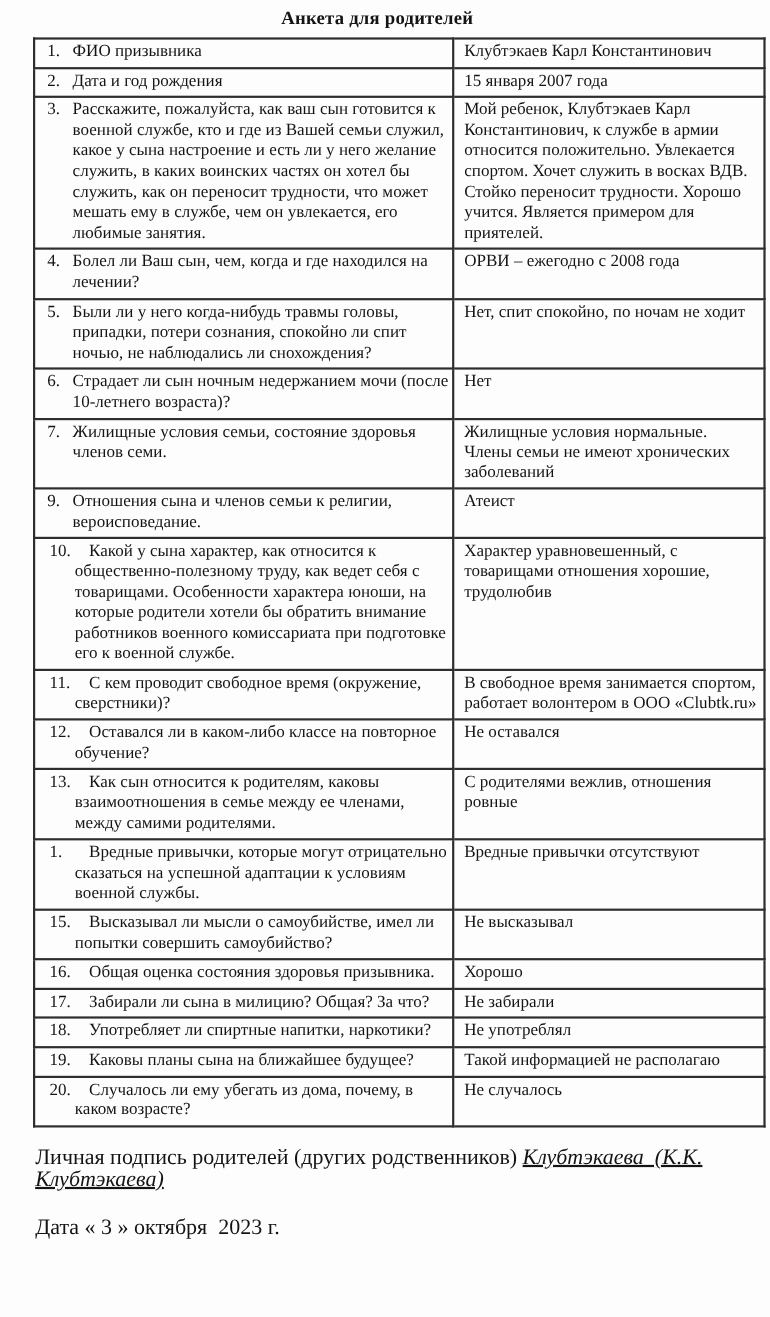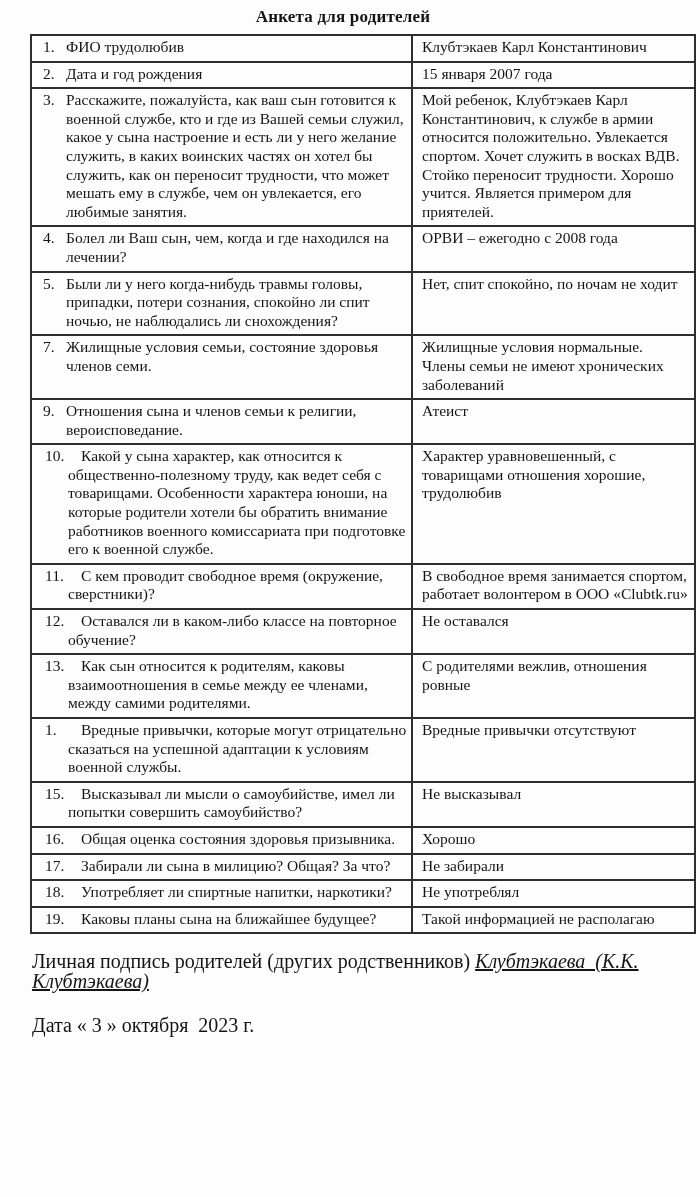--- a/index.html
+++ b/index.html
@@ -84,21 +84,21 @@
 <body>
 
 <div class="page">
 
   <h1 class="title">Анкета для родителей</h1>
 
   <table class="form-table">
     <tbody id="rows">
         <tr>
           <td class="q-cell">
-            <div class="q"><span class="num">1.</span><span class="qt">ФИО трудолюбив</span></div>
+            <div class="q"><span class="num">1.</span><span class="qt">ФИО призывника</span></div>
           </td>
           <td class="a-cell">
             <div class="a">Клубтэкаев Карл Константинович</div>
           </td>
         </tr>
         <tr>
           <td class="q-cell">
             <div class="q"><span class="num">2.</span><span class="qt">Дата и год рождения</span></div>
           </td>
           <td class="a-cell">
@@ -124,20 +124,28 @@
         <tr>
           <td class="q-cell">
             <div class="q"><span class="num">5.</span><span class="qt">Были ли у него когда-нибудь травмы головы, припадки, потери сознания, спокойно ли спит ночью, не наблюдались ли снохождения?</span></div>
           </td>
           <td class="a-cell">
             <div class="a">Нет, спит спокойно, по ночам не ходит</div>
           </td>
         </tr>
         <tr>
           <td class="q-cell">
+            <div class="q"><span class="num">6.</span><span class="qt">Страдает ли сын ночным недержанием мочи (после 10-летнего возраста)?</span></div>
+          </td>
+          <td class="a-cell">
+            <div class="a">Нет</div>
+          </td>
+        </tr>
+        <tr>
+          <td class="q-cell">
             <div class="q"><span class="num">7.</span><span class="qt">Жилищные условия семьи, состояние здоровья членов семи.</span></div>
           </td>
           <td class="a-cell">
             <div class="a">Жилищные условия нормальные. Члены семьи не имеют хронических заболеваний</div>
           </td>
         </tr>
         <tr>
           <td class="q-cell">
             <div class="q"><span class="num">9.</span><span class="qt">Отношения сына и членов семьи к религии, вероисповедание.</span></div>
           </td>
@@ -216,20 +224,28 @@
           <td class="a-cell">
             <div class="a">Не употреблял</div>
           </td>
         </tr>
         <tr>
           <td class="q-cell">
             <div class="q d2"><span class="num">19.</span><span class="qt">Каковы планы сына на ближайшее будущее?</span></div>
           </td>
           <td class="a-cell">
             <div class="a">Такой информацией не располагаю</div>
+          </td>
+        </tr>
+        <tr>
+          <td class="q-cell">
+            <div class="q d2"><span class="num">20.</span><span class="qt">Случалось ли ему убегать из дома, почему, в каком возрасте?</span></div>
+          </td>
+          <td class="a-cell">
+            <div class="a">Не случалось</div>
           </td>
         </tr>
       </tbody>
   </table>
 
   <div class="footer">
     <p class="sig-line"><span>Личная подпись родителей (других родственников)</span><span class="sig-value">Клубтэкаева&nbsp; (К.К. Клубтэкаева)</span></p>
     <p class="date-line">Дата «&nbsp;3&nbsp;» октября&nbsp; 2023 г.</p>
   </div>
 

